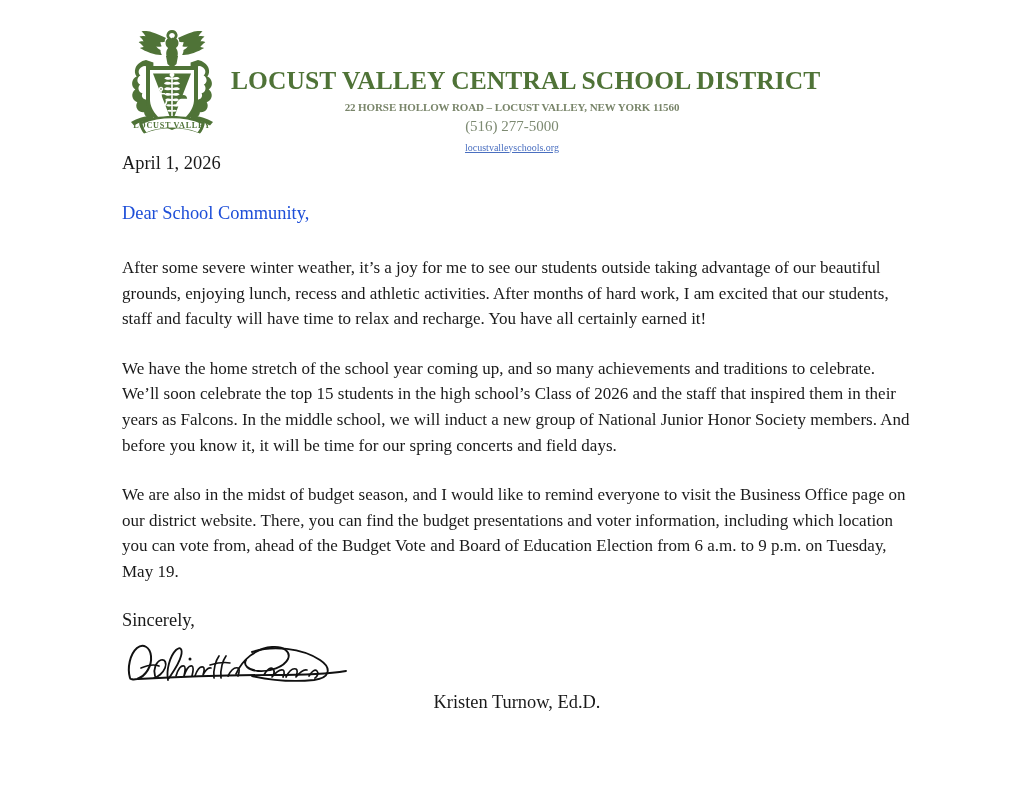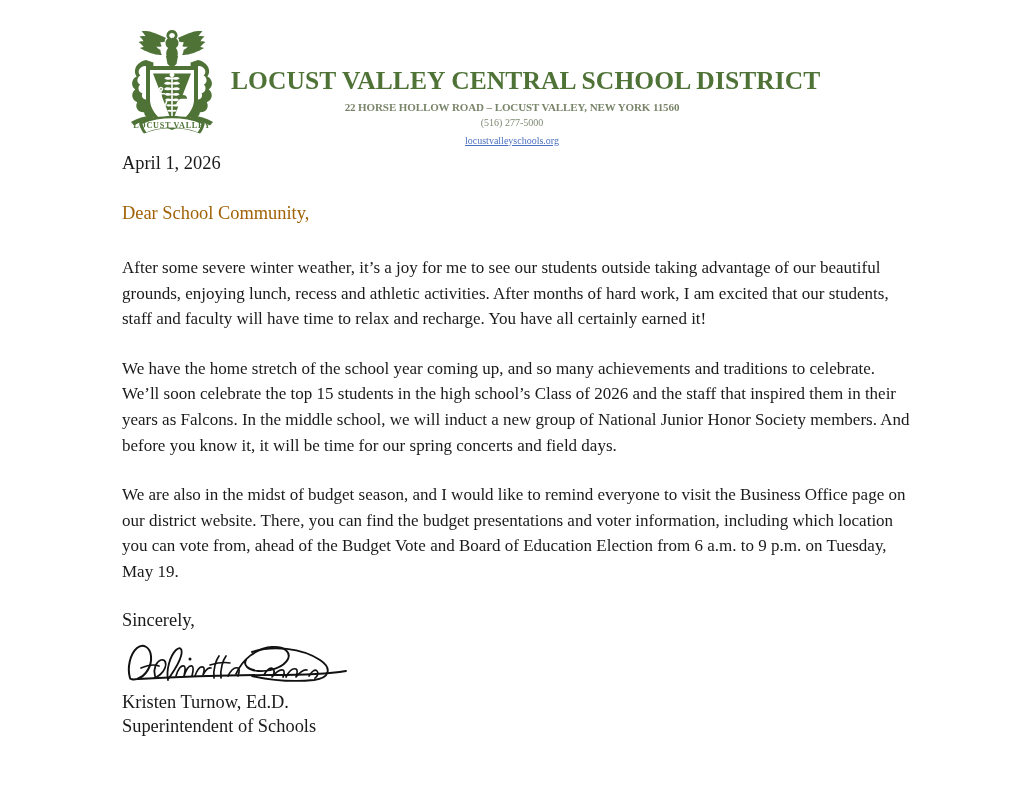--- a/index.html
+++ b/index.html
@@ -66,21 +66,21 @@
     font-size: 11px;
     letter-spacing: -0.1px;
     line-height: 1.5;
     color: #79856a;
     margin-top: 4px;
     white-space: nowrap;
   }
 
   .phone-line {
     font-family: "Liberation Serif", "DejaVu Serif", serif;
-    font-size: 10px;
+    font-size: 15px;
     line-height: 1.35;
     color: #7d8a72;
     margin-top: 1px;
   }
 
   .website-link {
     font-family: "Liberation Serif", "DejaVu Serif", serif;
     font-size: 10px;
     line-height: 1.35;
     color: #4a6fc0;
@@ -101,21 +101,21 @@
   .date-line {
     font-size: 18.4px;
     line-height: 1.28;
     color: #1a1a1a;
     margin: 0 0 26px 0;
   }
 
   .salutation {
     font-size: 18.4px;
     line-height: 1.28;
-    color: #a16207;
+    color: #1d4ed8;
     margin: 0 0 30px 0;
   }
 
   .para {
     font-size: 17px;
     line-height: 25.6px;
     color: #1a1a1a;
     margin: 0 0 24px 0;
     text-align: left;
   }
@@ -132,20 +132,21 @@
     width: 230px;
     height: 52px;
   }
   .signature svg { display: block; width: 230px; height: 52px; }
 
   .signer-name {
     font-size: 18.4px;
     line-height: 24px;
     color: #1a1a1a;
     margin: 0;
+    text-align: center;
   }
   .signer-title {
     font-size: 18.4px;
     line-height: 24px;
     color: #1a1a1a;
     margin: 0;
   }
 </style>
 </head>
 <body>
@@ -276,16 +277,15 @@
           <path d="M140 37 C143 31 147 29 149 31 C151 33 150 37 148 39 C152 34 156 31 159 32 C161 33 160 37 159 39" stroke-width="1.7"></path>
           <path d="M162 39 C165 33 169 30 172 31 C174 32 173 36 172 39 C176 34 180 31 183 32" stroke-width="1.7"></path>
           <path d="M185 38 C188 33 191 31 193 33 C195 35 193 39 191 40" stroke-width="1.7"></path>
 
           <path d="M14 41 C50 39 100 37 148 37 C180 37 204 36 222 33" stroke-width="1.9"></path>
         </g>
       </svg>
     </div>
 
     <p class="signer-name">Kristen Turnow, Ed.D.</p>
-    <p class="signer-title">Superintendent of Schools</p>
   </div>
 
 </div>
 
 </body></html>

